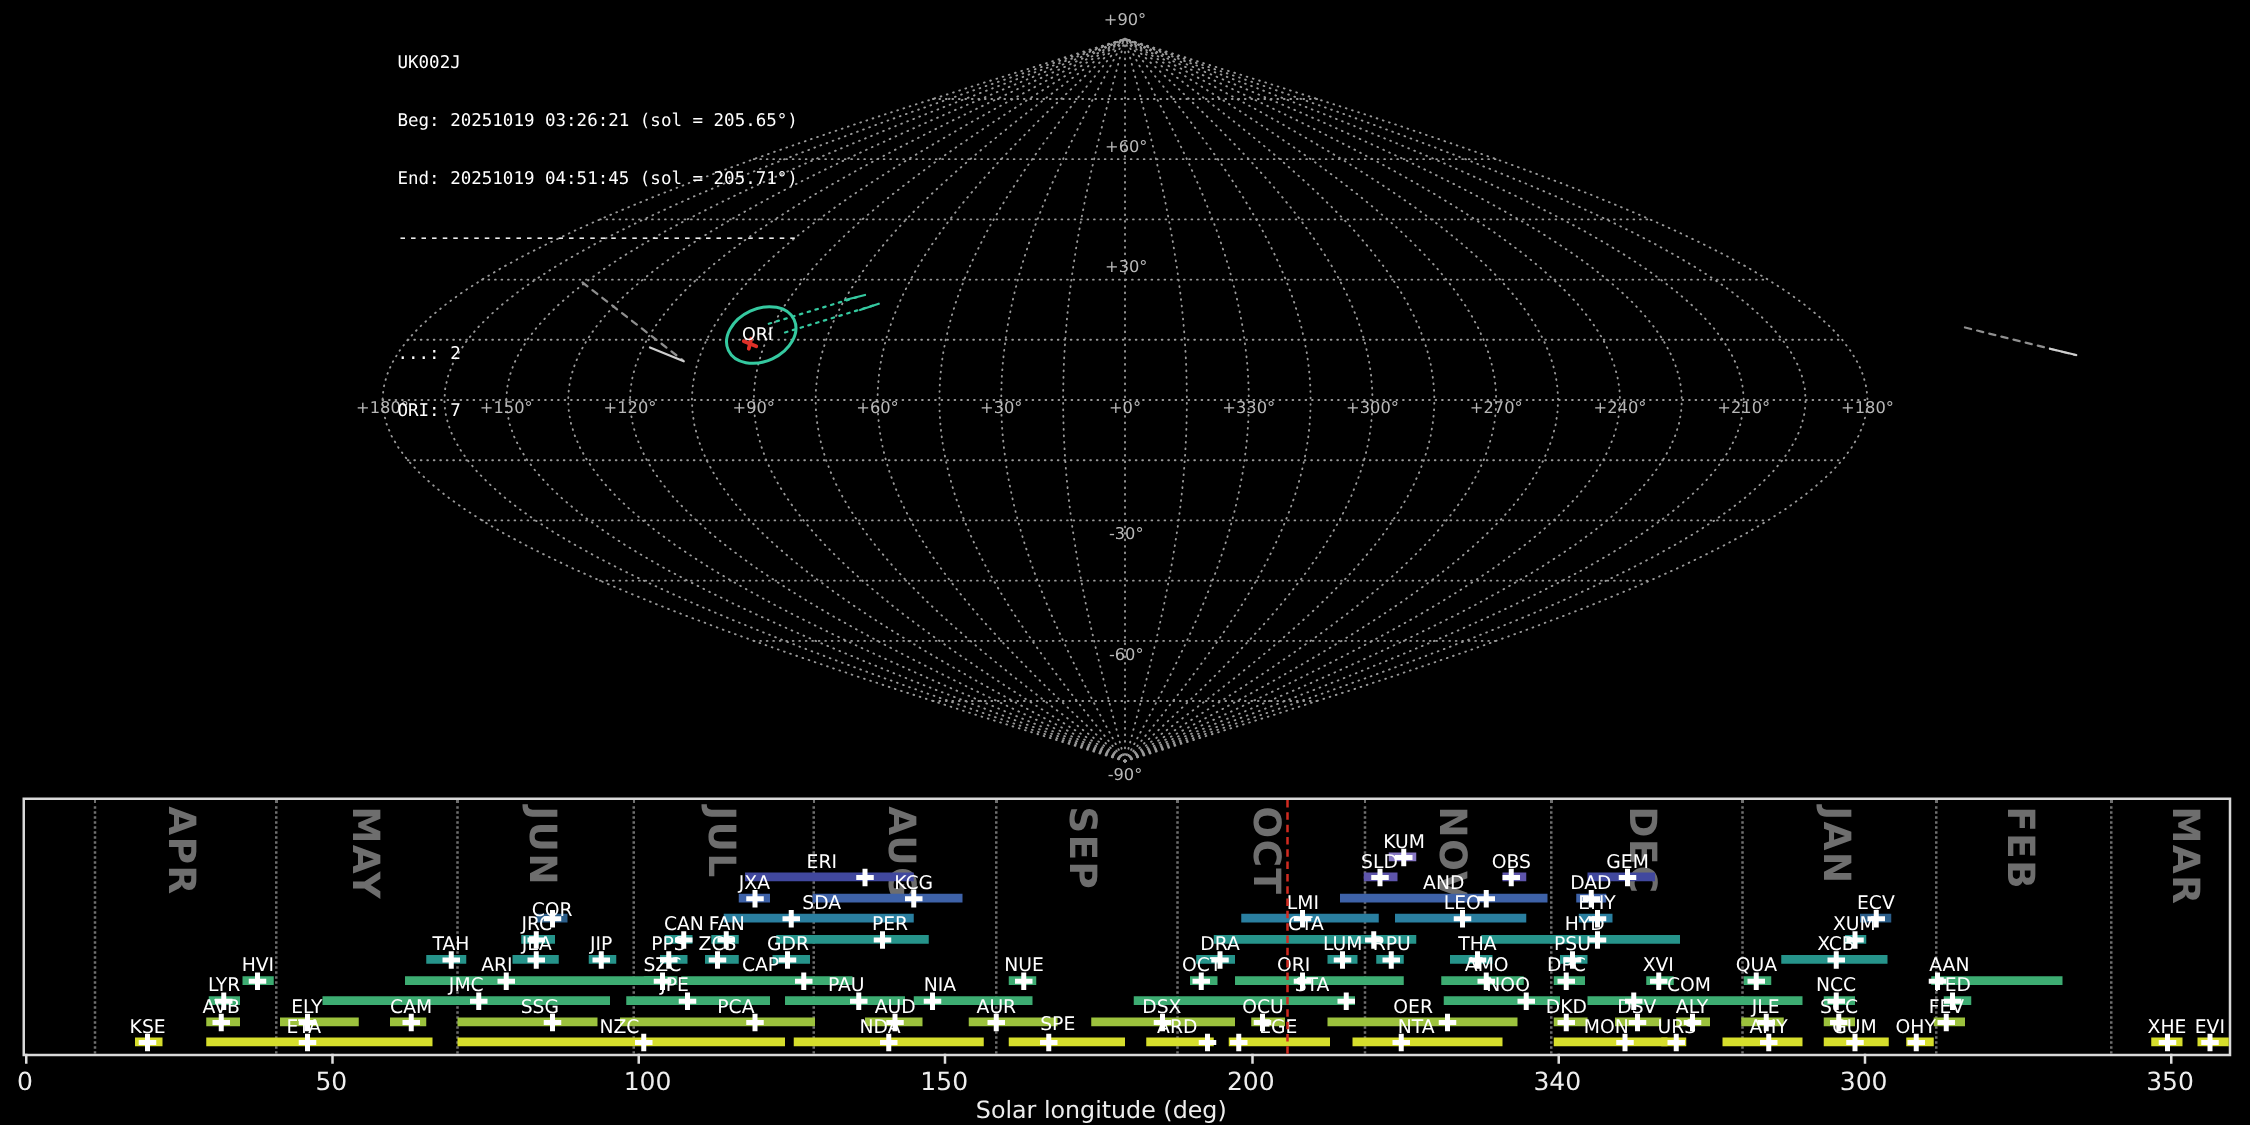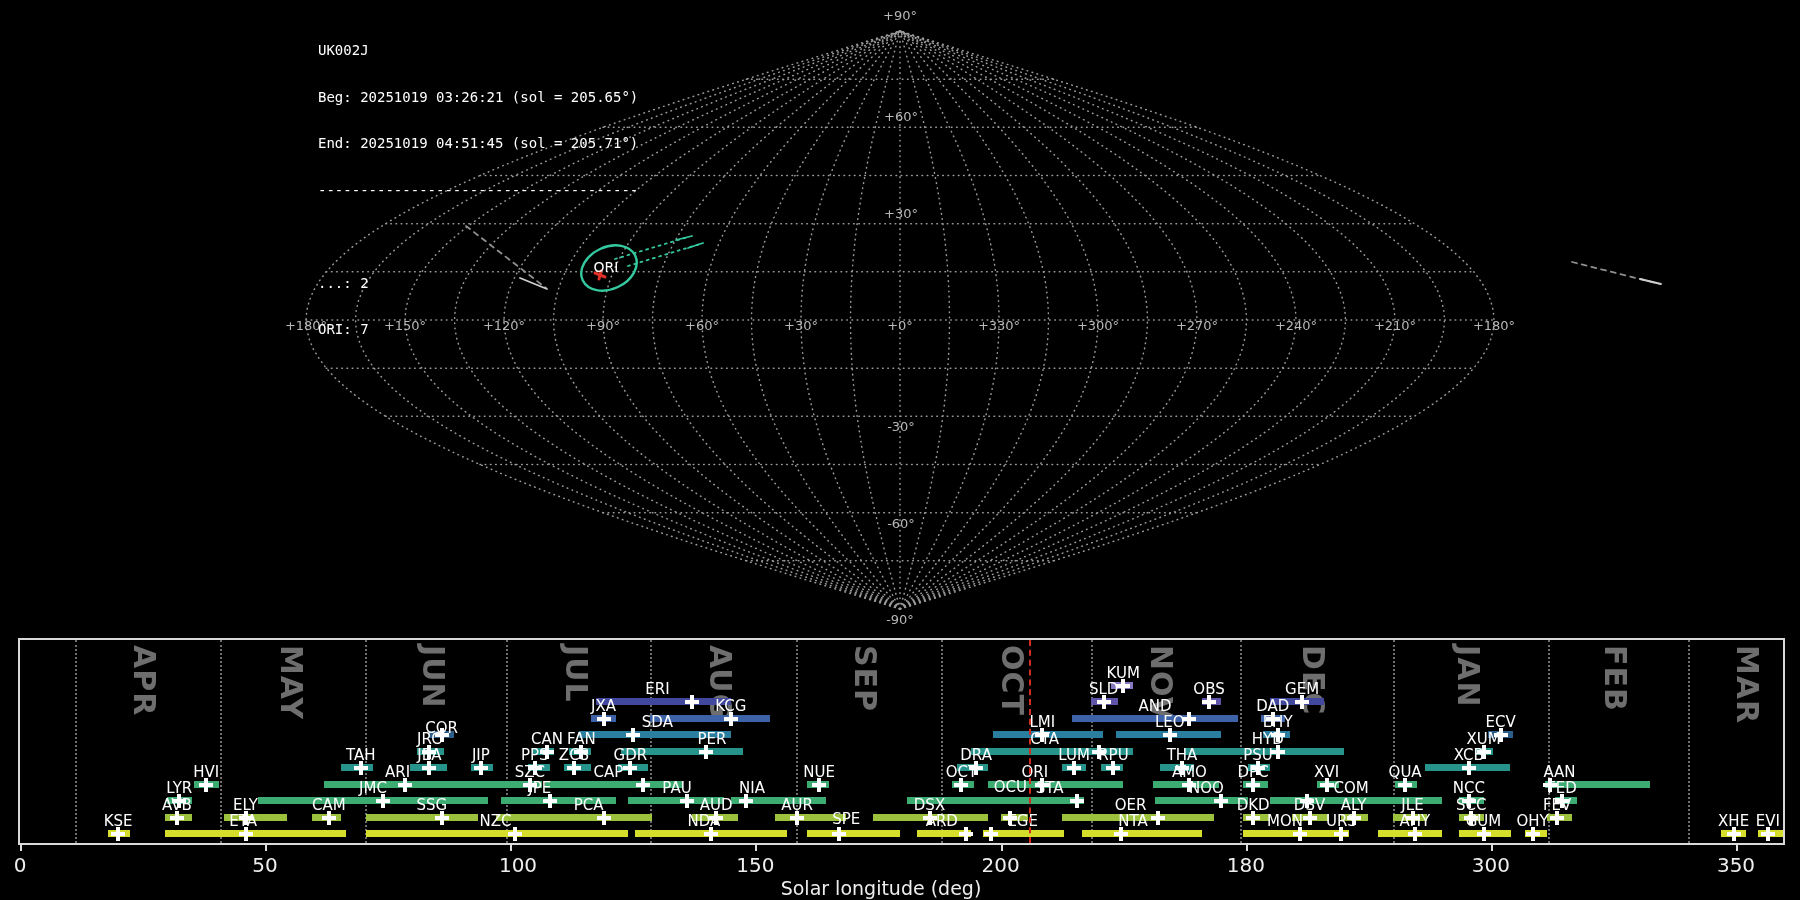--- a/index.html
+++ b/index.html
@@ -330,21 +330,21 @@
     <div class="plus" style="left:689.2px;top:170.5px"></div>
     <span class="slabel" style="left:696.2px;top:158px">AUD</span>
     <div class="bar" style="left:755.1px;width:71.1px;top:174px;background:#9cc23d"></div>
     <div class="plus" style="left:770.1px;top:170.5px"></div>
     <span class="slabel" style="left:777.1px;top:158px">AUR</span>
     <div class="bar" style="left:853.1px;width:115.2px;top:174px;background:#9cc23d"></div>
     <div class="plus" style="left:902.5px;top:170.5px"></div>
     <span class="slabel" style="left:909.5px;top:158px">DSX</span>
     <div class="bar" style="left:980.6px;width:27.0px;top:174px;background:#9cc23d"></div>
     <div class="plus" style="left:983.4px;top:170.5px"></div>
-    <span class="slabel" style="left:990.4px;top:140px">OCU</span>
+    <span class="slabel" style="left:990.4px;top:158px">OCU</span>
     <div class="bar" style="left:1041.9px;width:152.0px;top:174px;background:#9cc23d"></div>
     <div class="plus" style="left:1130.5px;top:170.5px"></div>
     <span class="slabel" style="left:1110.5px;top:158px">OER</span>
     <div class="bar" style="left:1223.3px;width:27.0px;top:174px;background:#9cc23d"></div>
     <div class="plus" style="left:1226.1px;top:170.5px"></div>
     <span class="slabel" style="left:1233.1px;top:158px">DKD</span>
     <div class="bar" style="left:1272.3px;width:36.8px;top:174px;background:#9cc23d"></div>
     <div class="plus" style="left:1282.5px;top:170.5px"></div>
     <span class="slabel" style="left:1289.5px;top:158px">DSV</span>
     <div class="bar" style="left:1321.4px;width:27.0px;top:174px;background:#9cc23d"></div>
@@ -410,19 +410,19 @@
     <div class="ticklabel" style="left:20.0px">0</div>
     <div class="tick" style="left:265.1px"></div>
     <div class="ticklabel" style="left:265.1px">50</div>
     <div class="tick" style="left:510.3px"></div>
     <div class="ticklabel" style="left:518px">100</div>
     <div class="tick" style="left:755.4px"></div>
     <div class="ticklabel" style="left:755.4px">150</div>
     <div class="tick" style="left:1000.6px"></div>
     <div class="ticklabel" style="left:1000.6px">200</div>
     <div class="tick" style="left:1245.8px"></div>
-    <div class="ticklabel" style="left:1245.8px">180</div>
+    <div class="ticklabel" style="left:1245.8px">340</div>
     <div class="tick" style="left:1490.9px"></div>
     <div class="ticklabel" style="left:1490.9px">300</div>
     <div class="tick" style="left:1736.0px"></div>
     <div class="ticklabel" style="left:1736.0px">350</div>
     <div class="axistitle" style="left:881px">Solar longitude (deg)</div>
   </div>
 
 </body></html>

